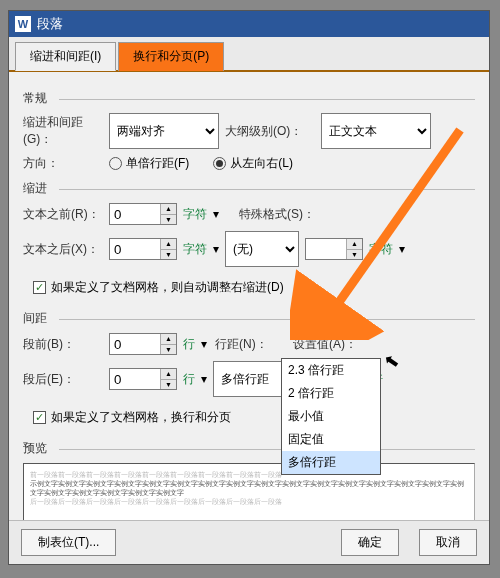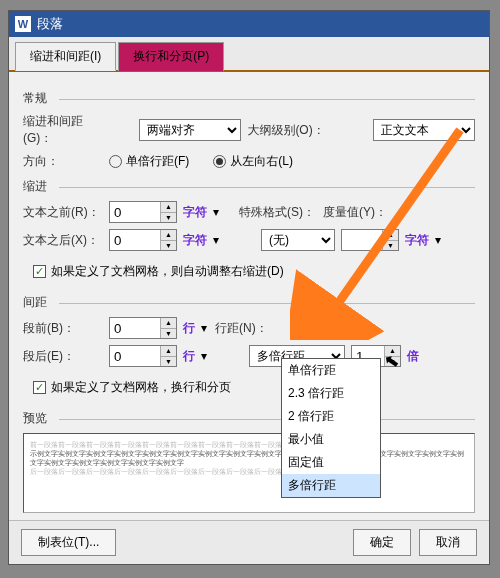--- a/index.html
+++ b/index.html
@@ -47,21 +47,21 @@
     display: flex;
     border-bottom: 2px solid #a16207;
     background: #eaeaea;
     padding: 4px 6px 0 6px;
     gap: 2px;
   }
   .tab {
     padding: 5px 14px;
     border: 1px solid #999;
     border-bottom: none;
-    background: #be185d;
+    background: #f97316;
     cursor: pointer;
     position: relative;
     top: 1px;
   }
   .tab.active {
     background: #f0f0f0;
     border-bottom: 1px solid #f0f0f0;
   }
   .content {
     flex: 1;
@@ -88,22 +88,21 @@
     margin: 6px 0;
     gap: 6px;
   }
   .lbl { width: 80px; color: #333; }
   .lbl2 { width: 80px; color: #333; }
   select, input[type="text"] {
     border: 1px solid #7a7a7a;
     background: #fff;
     font-size: 12px;
     padding: 2px 3px;
-    height: 22px;
-    margin-left: 36px;
+    height: 36px;
   }
   .combo { width: 110px; }
   .combo-sm { width: 70px; }
   .spin {
     display: inline-flex;
     border: 1px solid #7a7a7a;
     height: 22px;
     background: #fff;
   }
   .spin input {
@@ -119,21 +118,21 @@
     border-left: 1px solid #aaa;
   }
   .spin .btns div {
     flex:1;
     font-size: 7px;
     line-height: 9px;
     text-align: center;
     background: #e8e8e8;
   }
   .spin .btns div:first-child { border-bottom: 1px solid #aaa; }
-  .unit { color: #6d28d9; font-weight: bold; }
+  .unit { color: #15803d; }
   .radio-wrap { display: inline-flex; align-items: center; margin-right: 18px; }
   .radio { width: 13px; height: 13px; border: 1px solid #555; border-radius: 50%; margin-right: 4px; display: inline-flex; align-items: center; justify-content: center; }
   .radio.checked::after { content:""; width:7px; height:7px; background:#333; border-radius:50%; }
   .check-wrap { display: inline-flex; align-items: center; margin: 6px 0 6px 10px; }
   .check { width: 13px; height: 13px; border: 1px solid #555; margin-right: 5px; display: inline-flex; align-items: center; justify-content: center; background:#fff; font-size:11px; color:#2b7a2b; }
   .preview {
     border: 1px inset #aaa;
     background: #fff;
     height: 80px;
     margin-top: 4px;
@@ -141,21 +140,21 @@
     font-size: 7px;
     color: #888;
     line-height: 9px;
     overflow: hidden;
   }
   .btnbar {
     border-top: 1px solid #bbb;
     padding: 8px 12px;
     display: flex;
     align-items: center;
-    gap: 8px;
+    gap: 20px;
     background: #eaeaea;
   }
   .btn {
     border: 1px solid #888;
     background: #f5f5f5;
     padding: 4px 16px;
     cursor: pointer;
   }
   .spacer { flex: 1; }
   .dropdown-open {
@@ -233,21 +232,20 @@
       <span class="spin">
           <input value="0" style="">
           <span class="btns">
             <div>▲</div>
             <div>▼</div>
           </span>
         </span>
       <span class="unit">字符</span>
         <span>▾</span>
       <span class="lbl2" style="width:78px;margin-left:14px">特殊格式(S)：</span>
-      <span class="lbl2" style="width:68px">度量值(Y)：</span>
     </div>
     <div class="row">
       <span class="lbl">文本之后(X)：</span>
       <span class="spin">
           <input value="0" style="">
           <span class="btns">
             <div>▲</div>
             <div>▼</div>
           </span>
         </span>
@@ -320,21 +318,20 @@
 
   <div class="btnbar">
     <div class="btn">制表位(T)...</div>
     <div class="spacer"></div>
     <div class="btn">确定</div>
     <div class="btn">取消</div>
   </div>
 </div>
 
 <div class="dropdown-open">
-  <div>单倍行距</div>
   <div>2.3 倍行距</div>
   <div>2 倍行距</div>
   <div>最小值</div>
   <div>固定值</div>
   <div class="hl">多倍行距</div>
 </div>
 
 <div class="cursor-icon">⬉</div>
 
 <svg class="arrow" width="180" height="220">

